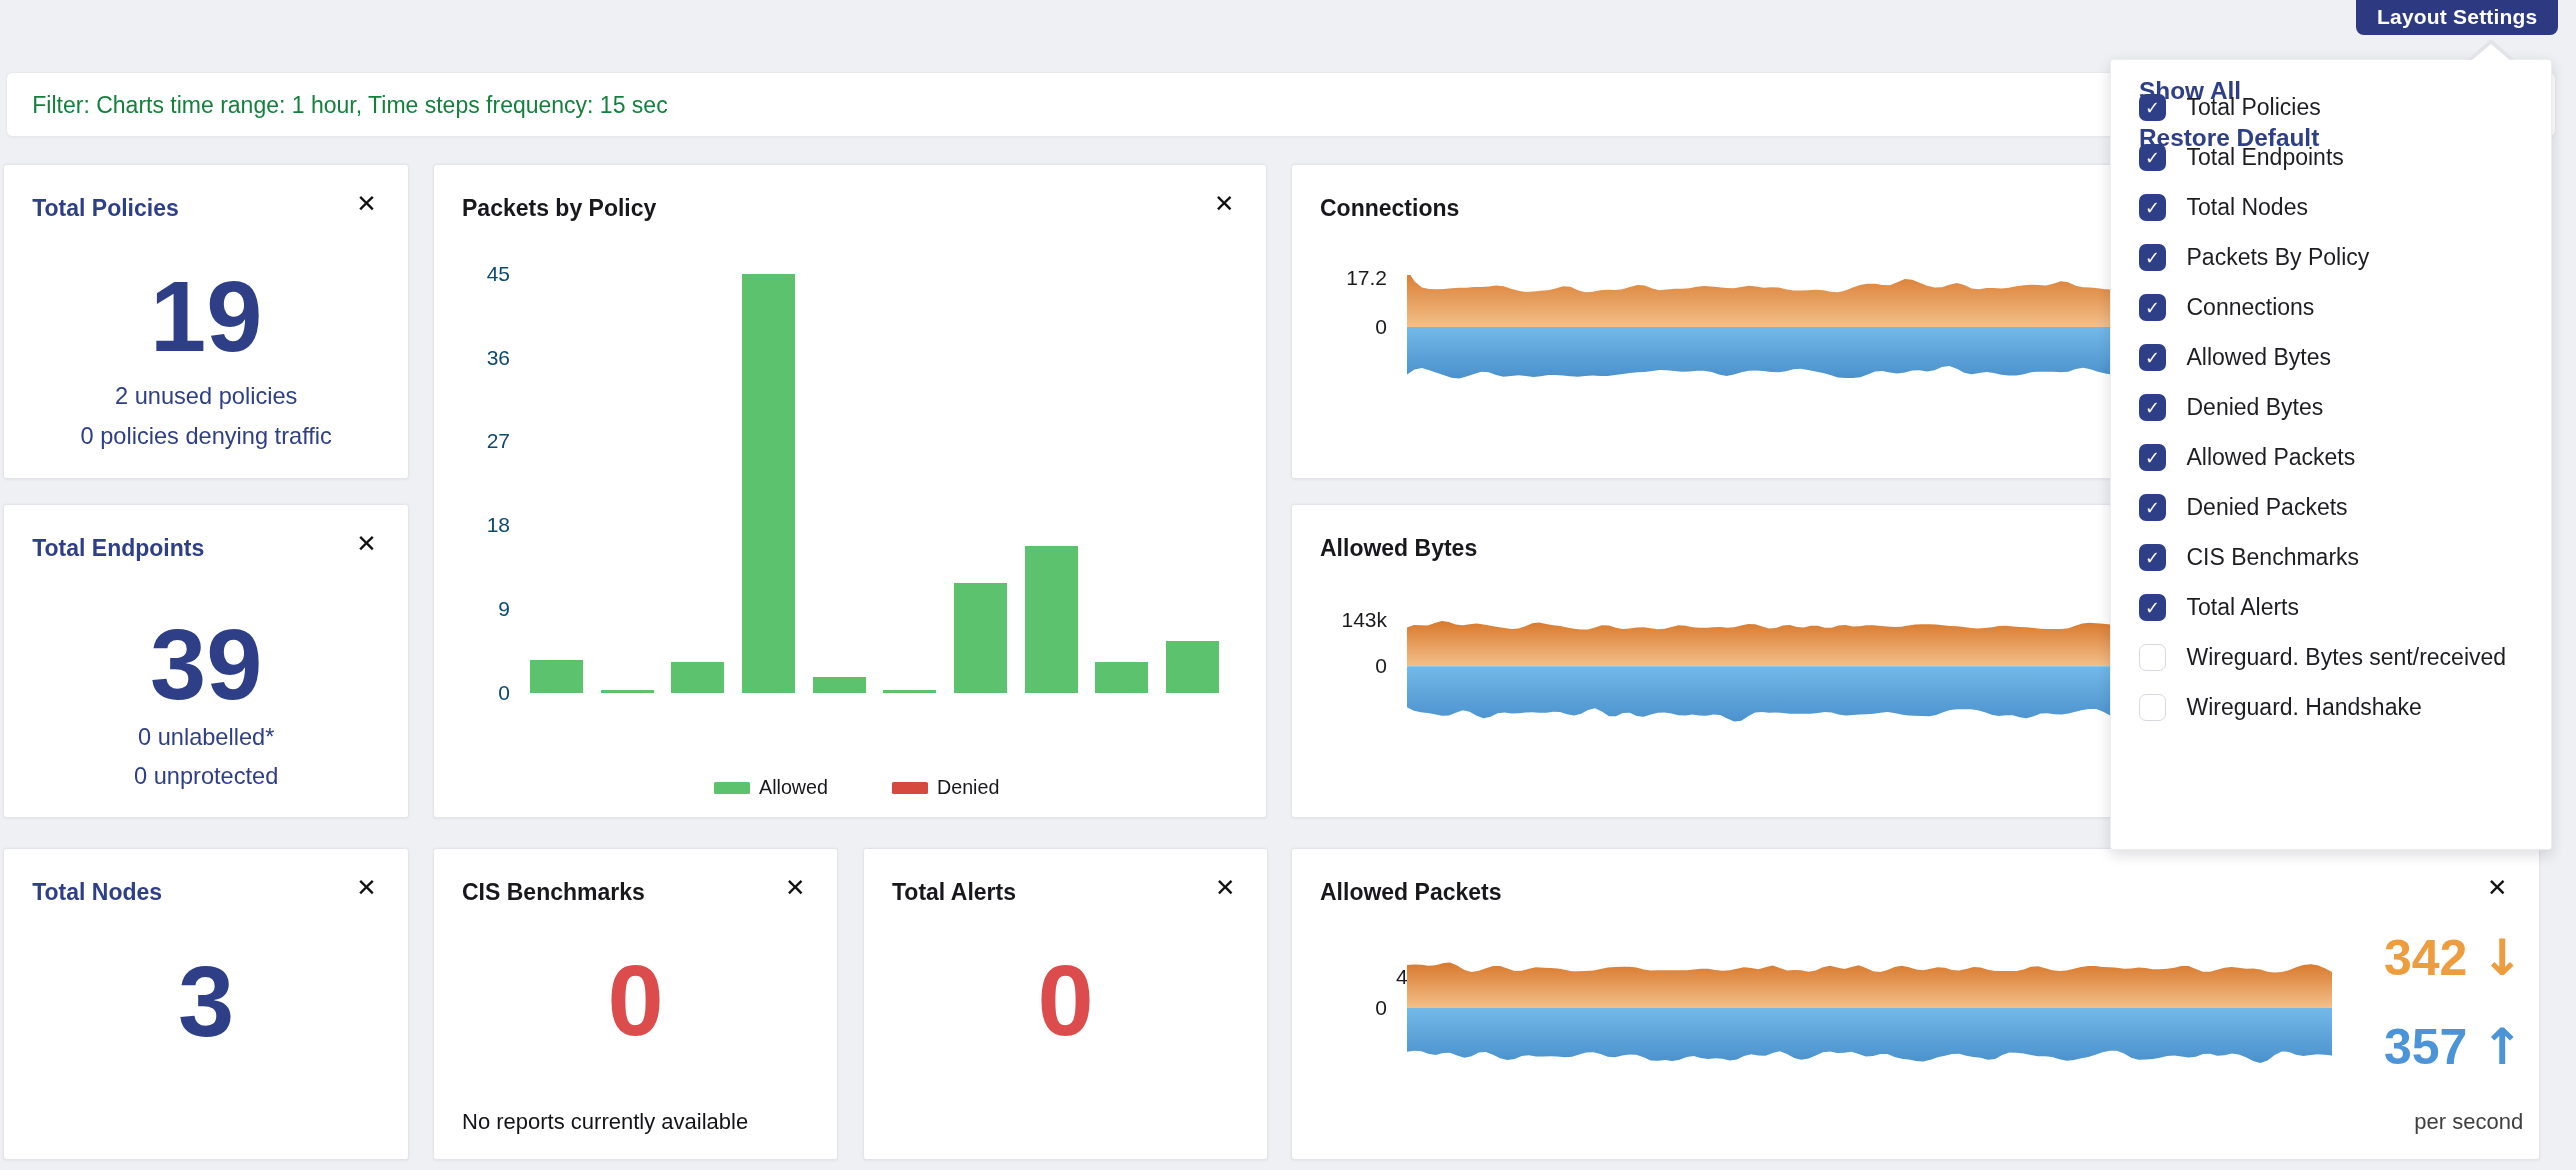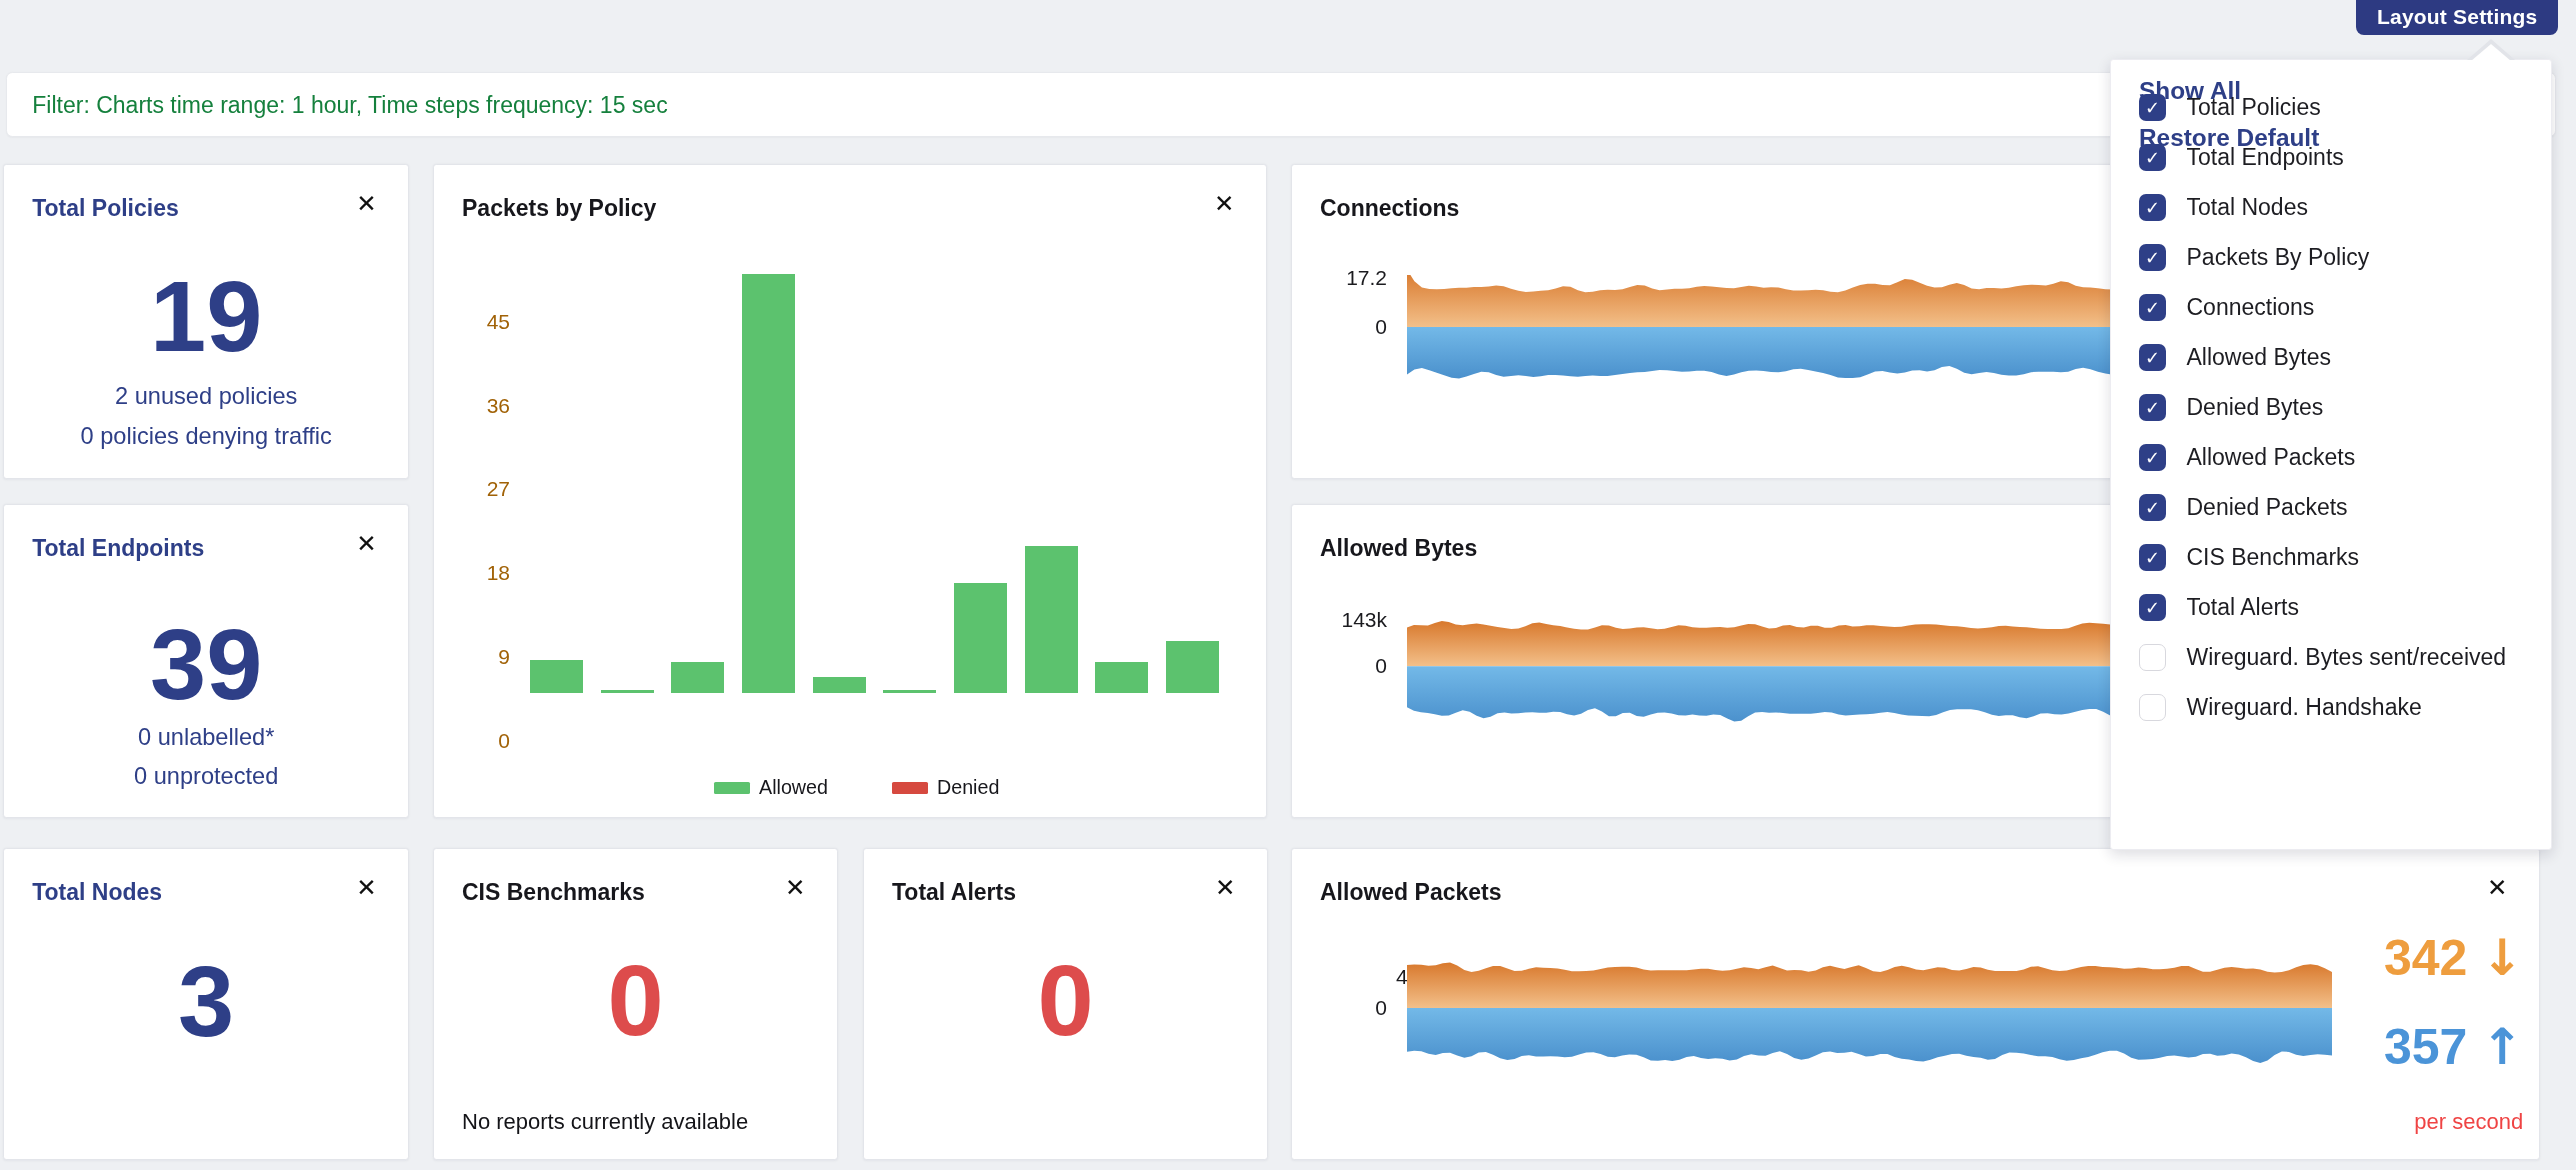--- a/index.html
+++ b/index.html
@@ -29,33 +29,33 @@
   .big-value.red{color:#dd4c4c;}
   .sub-line{position:absolute;left:0;right:0;text-align:center;font-size:23.6px;color:#2e3f87;}
   .note-line{position:absolute;left:28px;font-size:22px;color:#141418;}
 
   
   .ylab{position:absolute;left:0;width:95px;text-align:right;font-size:21px;color:#1b1b1f;
     transform:translateY(-50%);}
   .areachart{position:absolute;}
 
   
-  .btick{position:absolute;left:0;width:76px;text-align:right;font-size:21px;color:#a16207;
-    transform:translateY(-50%);margin-top:48px;}
+  .btick{position:absolute;left:0;width:76px;text-align:right;font-size:21px;color:#0c4a6e;
+    transform:translateY(-50%);}
   .vbar{position:absolute;background:#5cc26e;}
   .legend{position:absolute;left:0;right:0;top:611px;height:23.6px;}
   .legend .sw{position:absolute;width:36px;height:12.6px;border-radius:1.6px;top:5.5px;}
   .legend .lt{position:absolute;top:0;font-size:19.7px;color:#17171c;line-height:23.6px;}
 
   
   .rate{position:absolute;right:15.8px;text-align:right;font-weight:700;font-size:50px;line-height:50px;}
   .rate .arr{font-family:"DejaVu Sans",sans-serif;font-weight:700;}
   .rate.down{color:#ee9d3e;top:84px;}
   .rate.up{color:#4b94d8;top:173px;}
-  .unit{position:absolute;right:15.8px;top:260px;font-size:22px;color:#ef4444;}
+  .unit{position:absolute;right:15.8px;top:260px;font-size:22px;color:#404040;}
 
   
   .tooltip{position:absolute;left:1120px;top:696px;width:322px;height:120px;background:#fff;
     border:1.6px solid #d9dbe0;z-index:30;box-shadow:0 2.4px 6.3px rgba(0,0,0,.07);}
   .tooltip .tip-b{position:absolute;top:-20.5px;left:52px;width:0;height:0;
     border-left:19px solid transparent;border-right:19px solid transparent;border-bottom:20.5px solid #d9dbe0;}
   .tooltip .tip-w{position:absolute;top:-15.8px;left:56px;width:0;height:0;
     border-left:15px solid transparent;border-right:15px solid transparent;border-bottom:16.5px solid #fff;}
   .tooltip .tt-title{position:absolute;left:30px;top:27px;font-size:23px;color:#17171c;}
   .tooltip .tt-val{position:absolute;left:30px;top:72px;font-size:23px;color:#56bf6d;}

